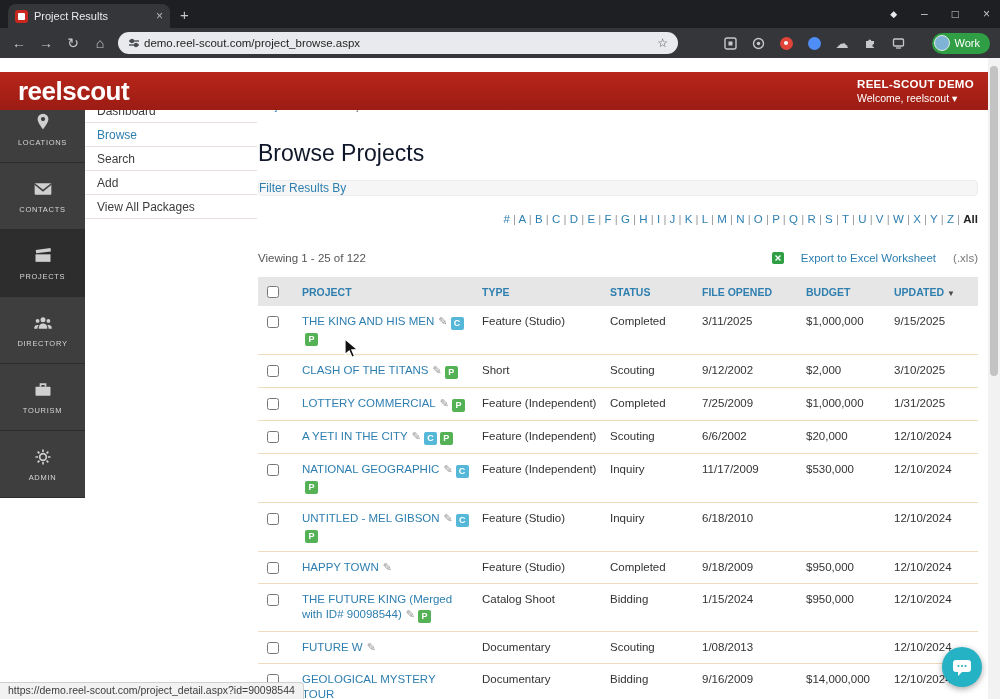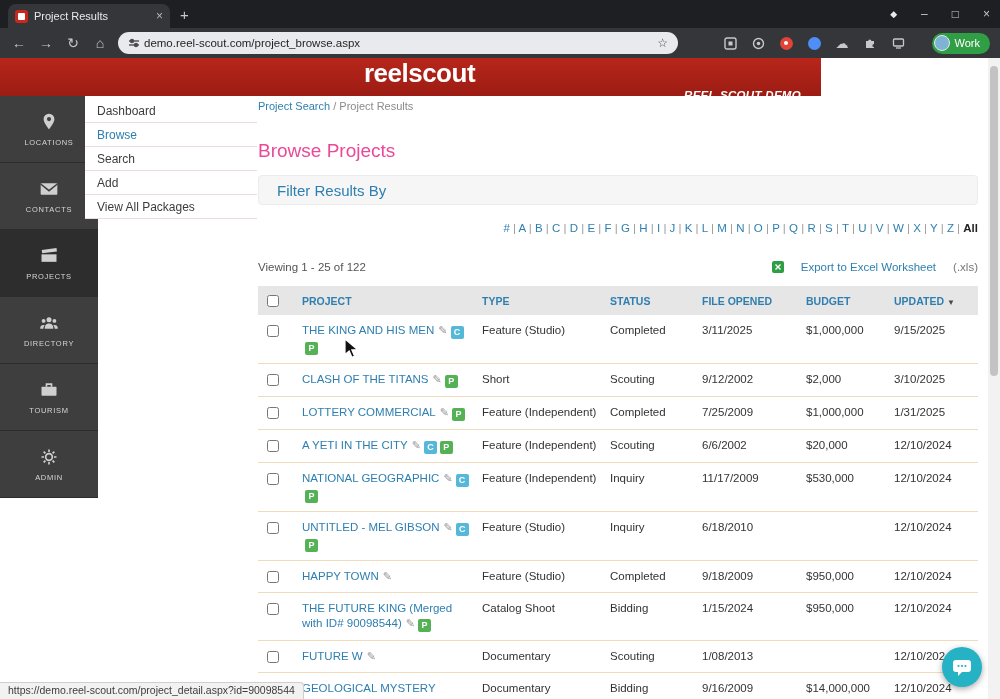--- a/index.html
+++ b/index.html
@@ -31,48 +31,48 @@
   .tb-ic { width: 15px; height: 15px; display: flex; align-items: center; justify-content: center; color: #c6c8cc; font-size: 13px; }
   .dot-red { width: 13px; height: 13px; border-radius: 50%; background: #e04438; position: relative; }
   .dot-red::after { content:""; position: absolute; left: 4.5px; top: 4.5px; width: 4px; height: 4px; background:#fff; border-radius: 50%; }
   .dot-blue { width: 13px; height: 13px; border-radius: 50%; background: #4f8df7; }
   .profile-chip { display: flex; align-items: center; gap: 5px; height: 21px; background: #2f9e44;
     border-radius: 11px; padding: 0 10px 0 2px; margin-left: 13px; }
   .profile-chip .avatar { width: 16px; height: 16px; border-radius: 50%; background: #7fb3d5; border: 1.5px solid #dfeee4; }
   .profile-chip .plabel { color: #fff; font-size: 11px; }
 
   
-  .appheader { position: absolute; top: 58px; left: 0; width: 821px; height: 38px;
-    background: linear-gradient(180deg, #b7261b, #9c1c13); z-index: 5; display: flex; align-items: center; flex-direction: column; }
+  .appheader { position: absolute; top: 72px; left: 0; width: 988px; height: 38px;
+    background: linear-gradient(180deg, #b7261b, #9c1c13); z-index: 5; display: flex; align-items: center; }
   .logo { color: #fff; font-size: 26px; font-weight: bold; letter-spacing: -0.5px; margin-left: 18px; }
-  .acct { margin-left: auto; margin-right: 20px; text-align: right; color: #fff; font-style: italic; }
+  .acct { margin-left: auto; margin-right: 14px; color: #fff; }
   .acct .demo { font-size: 11.5px; font-weight: bold; letter-spacing: 0.3px; }
   .acct .welcome { font-size: 10.5px; margin-top: 2px; }
 
   
-  .sidebar { position: absolute; left: 0; top: 96px; width: 98px; z-index: 4; }
+  .sidebar { position: absolute; left: 0; top: 96px; width: 85px; z-index: 4; }
   .side-item { height: 67px; background: #3e3e3e; border-bottom: 1px solid #2c2c2c; display: flex;
     flex-direction: column; align-items: center; justify-content: center; gap: 6px; cursor: pointer; }
   .side-item.active { background: #2d2d2d; }
   .side-item svg { display: block; }
   .side-label { font-size: 7.5px; color: #d6d6d6; letter-spacing: 0.7px; }
 
   
   .submenu { position: absolute; left: 85px; top: 96px; width: 172px; padding-top: 3px; background: #fff; z-index: 4; }
   .menu-item { height: 24px; line-height: 24px; padding-left: 12px; font-size: 12px; color: #3c3c3c;
     border-bottom: 1px solid #ecdede; cursor: pointer; }
   .menu-item.active { color: #2e7fb0; }
 
   
   .main { position: absolute; left: 258px; top: 96px; width: 720px; z-index: 4; }
   .breadcrumb { font-size: 11px; color: #8a8a8a; margin-top: 4px; }
   .breadcrumb a { color: #2e7fb0; text-decoration: none; }
-  .page-title { font-size: 19px; color: #ec4899; font-weight: 400; margin-top: 28px; }
-  .filterbar { margin-top: 13px; height: 30px; background: #f6f6f6; border: 1px solid #ececec; border-radius: 4px;
-    display: flex; align-items: center; padding-left: 18px; font-size: 15px; color: #2e7fb0; cursor: pointer; }
+  .page-title { font-size: 23px; color: #0f172a; font-weight: 400; margin-top: 28px; }
+  .filterbar { margin-top: 13px; height: 16px; background: #f6f6f6; border: 1px solid #ececec; border-radius: 4px;
+    display: flex; align-items: center; padding-left: 0; font-size: 12px; color: #2e7fb0; cursor: pointer; }
   .alphabet { margin-top: 17px; text-align: right; font-size: 11.5px; }
   .alphabet .az { color: #2e7fb0; text-decoration: none; }
   .alphabet .az.all { color: #222; font-weight: bold; }
   .alphabet .sep { color: #9a9a9a; }
   .listinfo { margin-top: 27px; display: flex; justify-content: space-between; align-items: center; font-size: 11.5px; color: #555; }
   .export-link { color: #2e7fb0; text-decoration: none; display: flex; align-items: center; gap: 17px; }
   .export-link .ext { color: #777; }
 
   table.projects { margin-top: 13px; width: 720px; border-collapse: collapse; table-layout: fixed; }
   .projects th { background: #e6e6e6; color: #2e7fb0; font-size: 10.5px; text-align: left; padding: 8px 6px;

